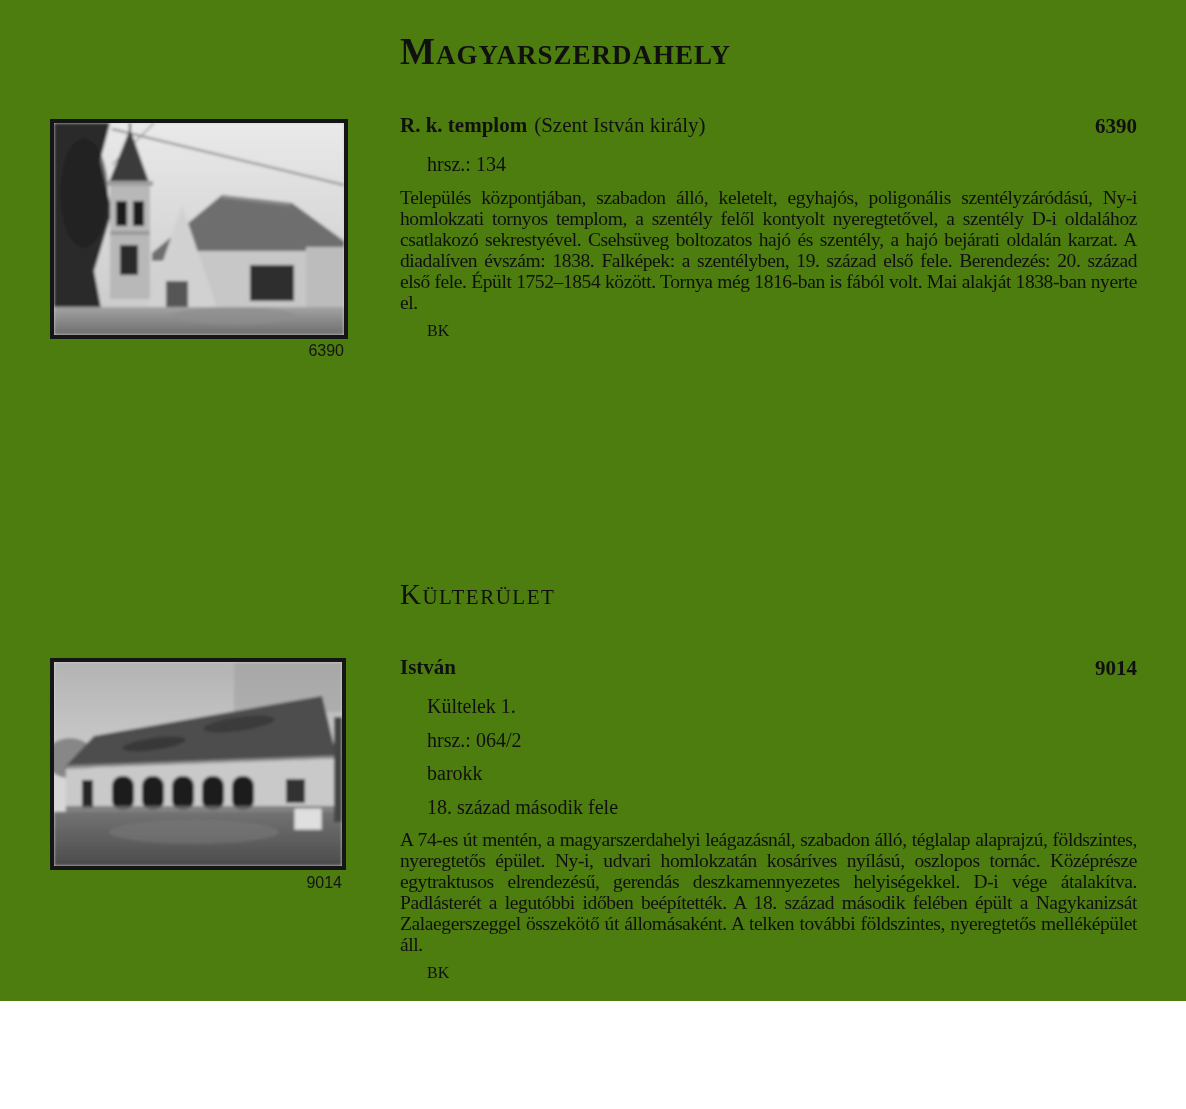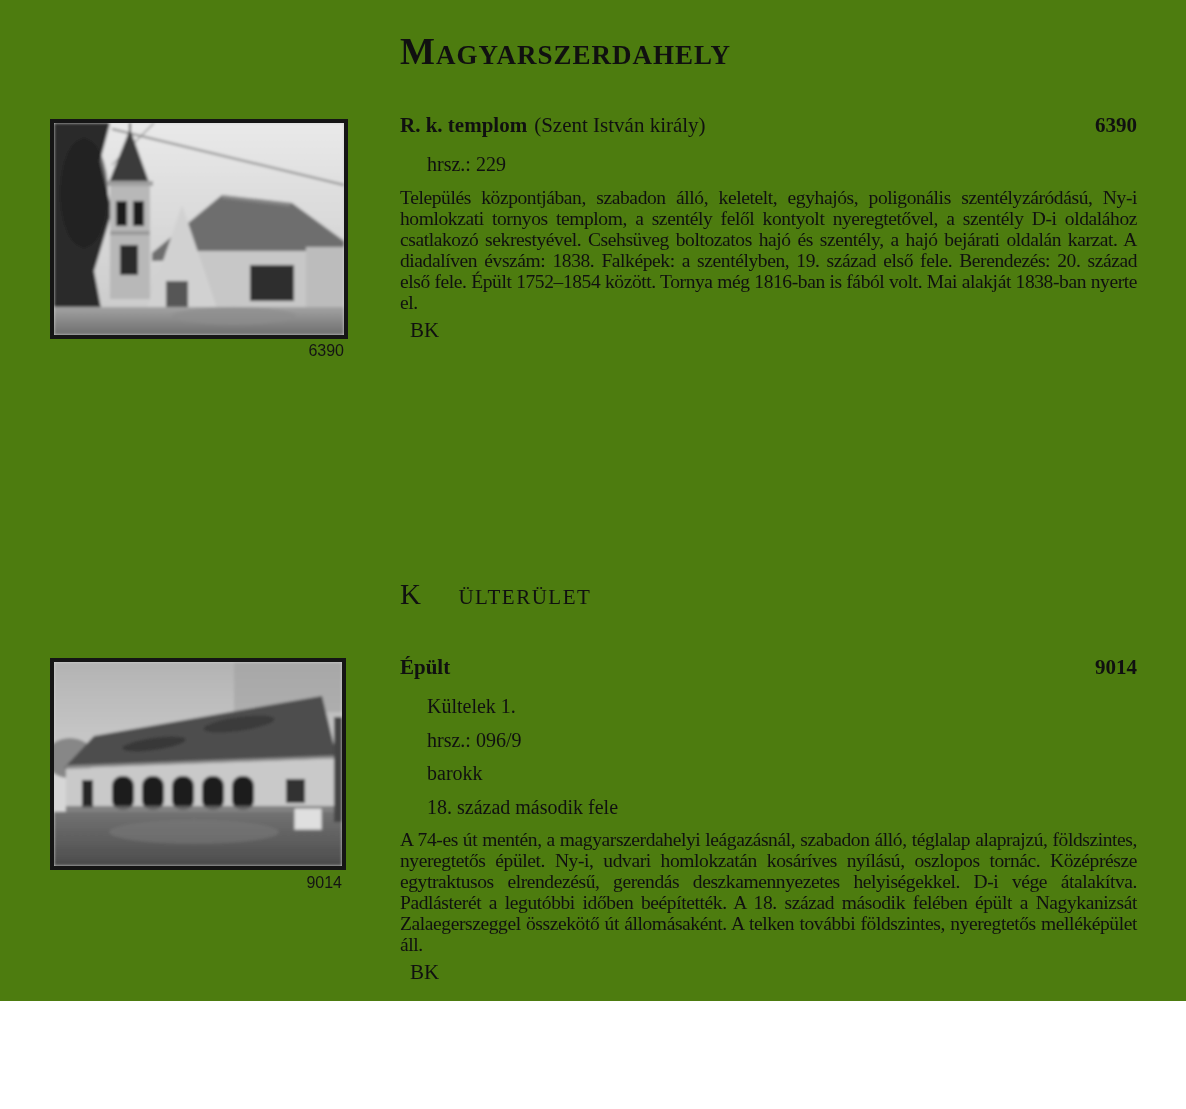--- a/index.html
+++ b/index.html
@@ -25,56 +25,56 @@
   .page-title .cap-rest   { font-size: 27px; letter-spacing: 1px; }
 
   .section-heading {
     position: absolute;
     left: 400px;
     top: 578px;
     font-weight: 400;
     white-space: nowrap;
   }
   .section-heading .cap-initial { font-size: 29px; letter-spacing: 1.5px; }
-  .section-heading .cap-rest   { font-size: 21px; letter-spacing: 1.5px; margin-left: 36px; }
+  .section-heading .cap-rest   { font-size: 21px; letter-spacing: 1.5px; }
 
   
   .entry {
     position: absolute;
     left: 400px;
     width: 737px;
   }
   .entry-one { top: 110px; }
   .entry-two { top: 652px; }
 
   .entry-header {
     display: flex;
     justify-content: space-between;
-    align-items: flex-start;
+    align-items: center;
     line-height: 30px;
   }
   .entry-name  { font-weight: 700; font-size: 21px; }
   .entry-note  { font-weight: 400; font-size: 21px; margin-left: 7px; }
   .entry-id    { font-weight: 700; font-size: 21px; }
 
   .entry-details {
     margin: 6px 0 0 27px;
     font-size: 20px;
     line-height: 33.5px;
   }
   .entry-desc {
     margin-top: 5px;
     font-size: 19.5px;
     line-height: 21px;
     text-align: justify;
     letter-spacing: -0.4px;
   }
   .entry-author {
-    margin-left: 10px;
-    font-size: 21px;
+    margin-left: 27px;
+    font-size: 16px;
     line-height: 35px;
   }
 
   
   .photo-frame {
     position: absolute;
     border: 4px solid #151515;
     background: #d6d6d6;
     line-height: 0;
   }
@@ -144,21 +144,21 @@
   <div class="photo-caption caption-one">6390</div>
 
   <div class="entry entry-one">
     <div class="entry-header">
       <div>
         <span class="entry-name">R. k. templom</span><span class="entry-note">(Szent István király)</span>
       </div>
       <span class="entry-id">6390</span>
     </div>
     <div class="entry-details">
-      <div>hrsz.: 229</div>
+      <div>hrsz.: 134</div>
     </div>
     <div class="entry-desc">Település központjában, szabadon álló, keletelt, egyhajós, poligonális szentélyzáródású, Ny-i homlokzati tornyos templom, a szentély felől kontyolt nyeregtetővel, a szentély D-i oldalához csatlakozó sekrestyével. Csehsüveg boltozatos hajó és szentély, a hajó bejárati oldalán karzat. A diadalíven évszám: 1838. Falképek: a szentélyben, 19. század első fele. Berendezés: 20. század első fele. Épült 1752–1854 között. Tornya még 1816-ban is fából volt. Mai alakját 1838-ban nyerte el.</div>
     <div class="entry-author">BK</div>
   </div>
 
   <div class="section-heading">
     <span class="cap-initial">K</span><span class="cap-rest">ÜLTERÜLET</span>
   </div>
 
   <div class="photo-frame photo-two">
@@ -198,27 +198,27 @@
         <rect x="240" y="146" width="28" height="22" fill="#dfdfdf" stroke="#7a7a7a" stroke-width="1"></rect>
         <rect x="280" y="55" width="8" height="105" fill="#444444"></rect>
       </g>
     </svg>
   </div>
   <div class="photo-caption caption-two">9014</div>
 
   <div class="entry entry-two">
     <div class="entry-header">
       <div>
-        <span class="entry-name">Épült</span><span class="entry-note"></span>
+        <span class="entry-name">István</span><span class="entry-note"></span>
       </div>
       <span class="entry-id">9014</span>
     </div>
     <div class="entry-details">
       <div>Kültelek 1.</div>
-      <div>hrsz.: 096/9</div>
+      <div>hrsz.: 064/2</div>
       <div>barokk</div>
       <div>18. század második fele</div>
     </div>
     <div class="entry-desc">A 74-es út mentén, a magyarszerdahelyi leágazásnál, szabadon álló, téglalap alaprajzú, földszintes, nyeregtetős épület. Ny-i, udvari homlokzatán kosáríves nyílású, oszlopos tornác. Középrésze egytraktusos elrendezésű, gerendás deszkamennyezetes helyiségekkel. D-i vége átalakítva. Padlásterét a legutóbbi időben beépítették. A 18. század második felében épült a Nagykanizsát Zalaegerszeggel összekötő út állomásaként. A telken további földszintes, nyeregtetős melléképület áll.</div>
     <div class="entry-author">BK</div>
   </div>
 
 </div>
 
 </body></html>

